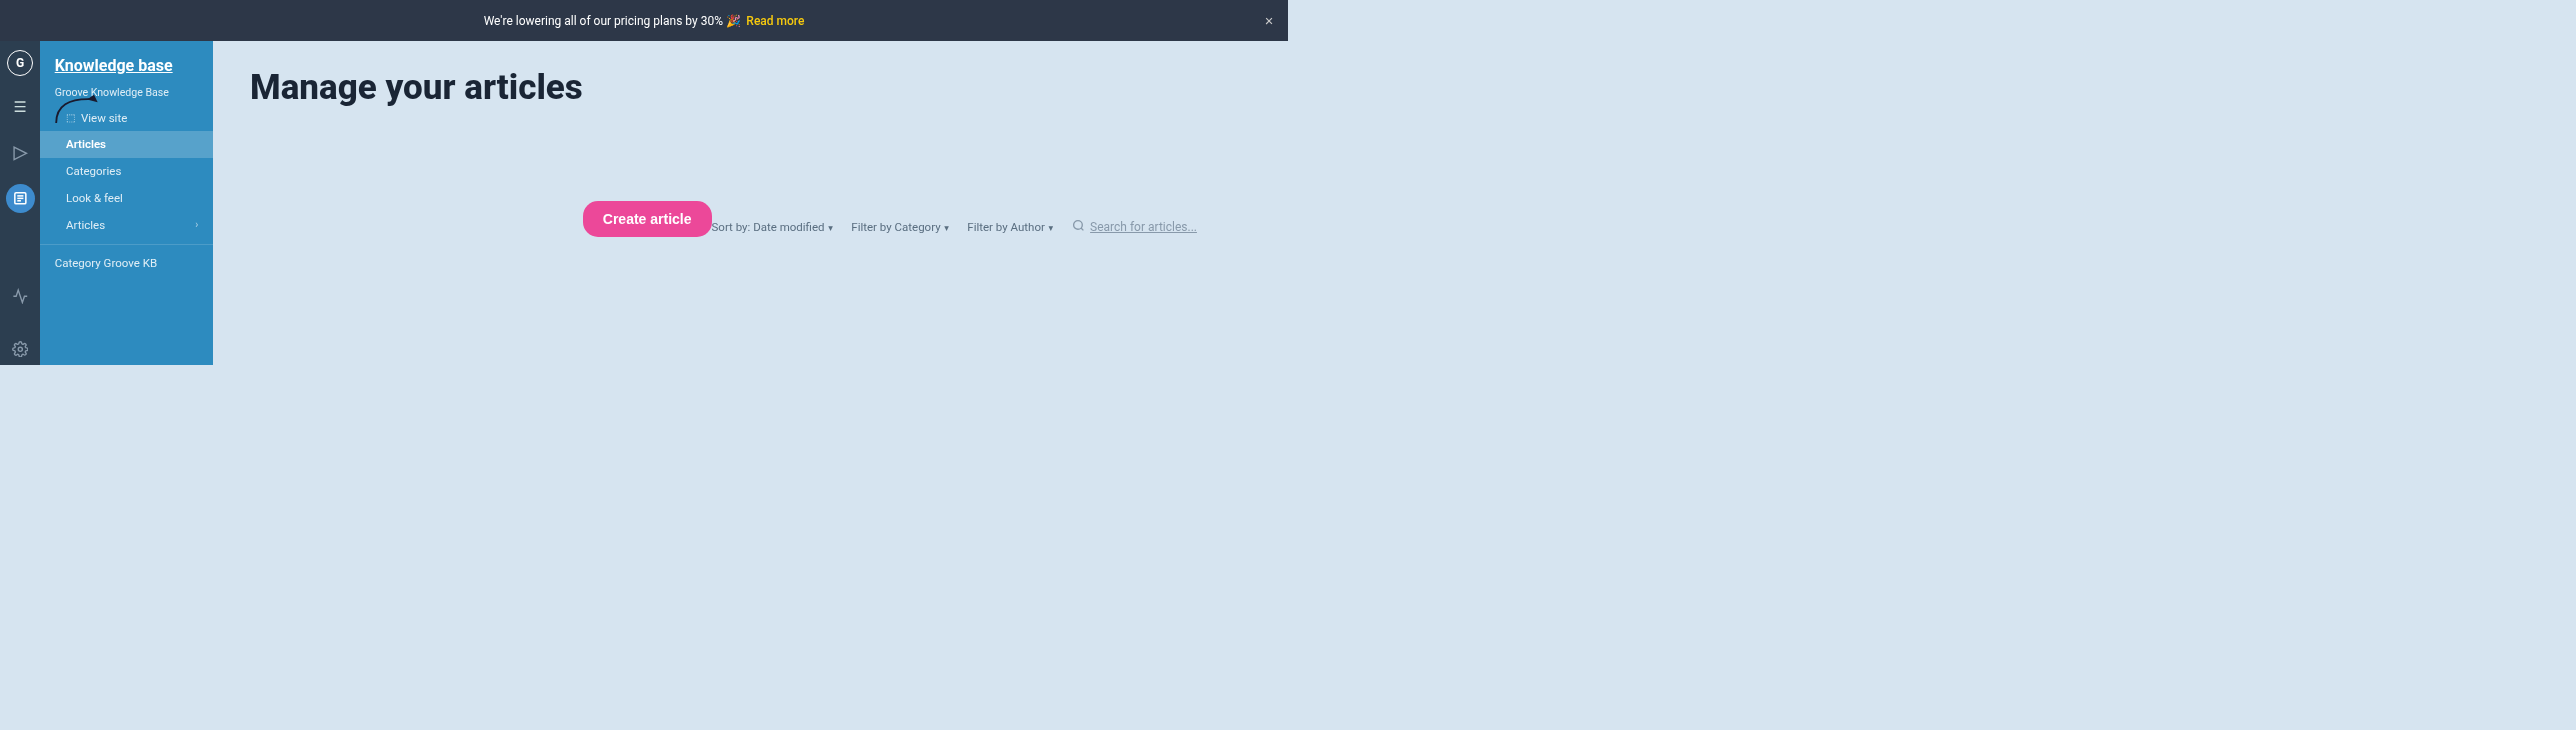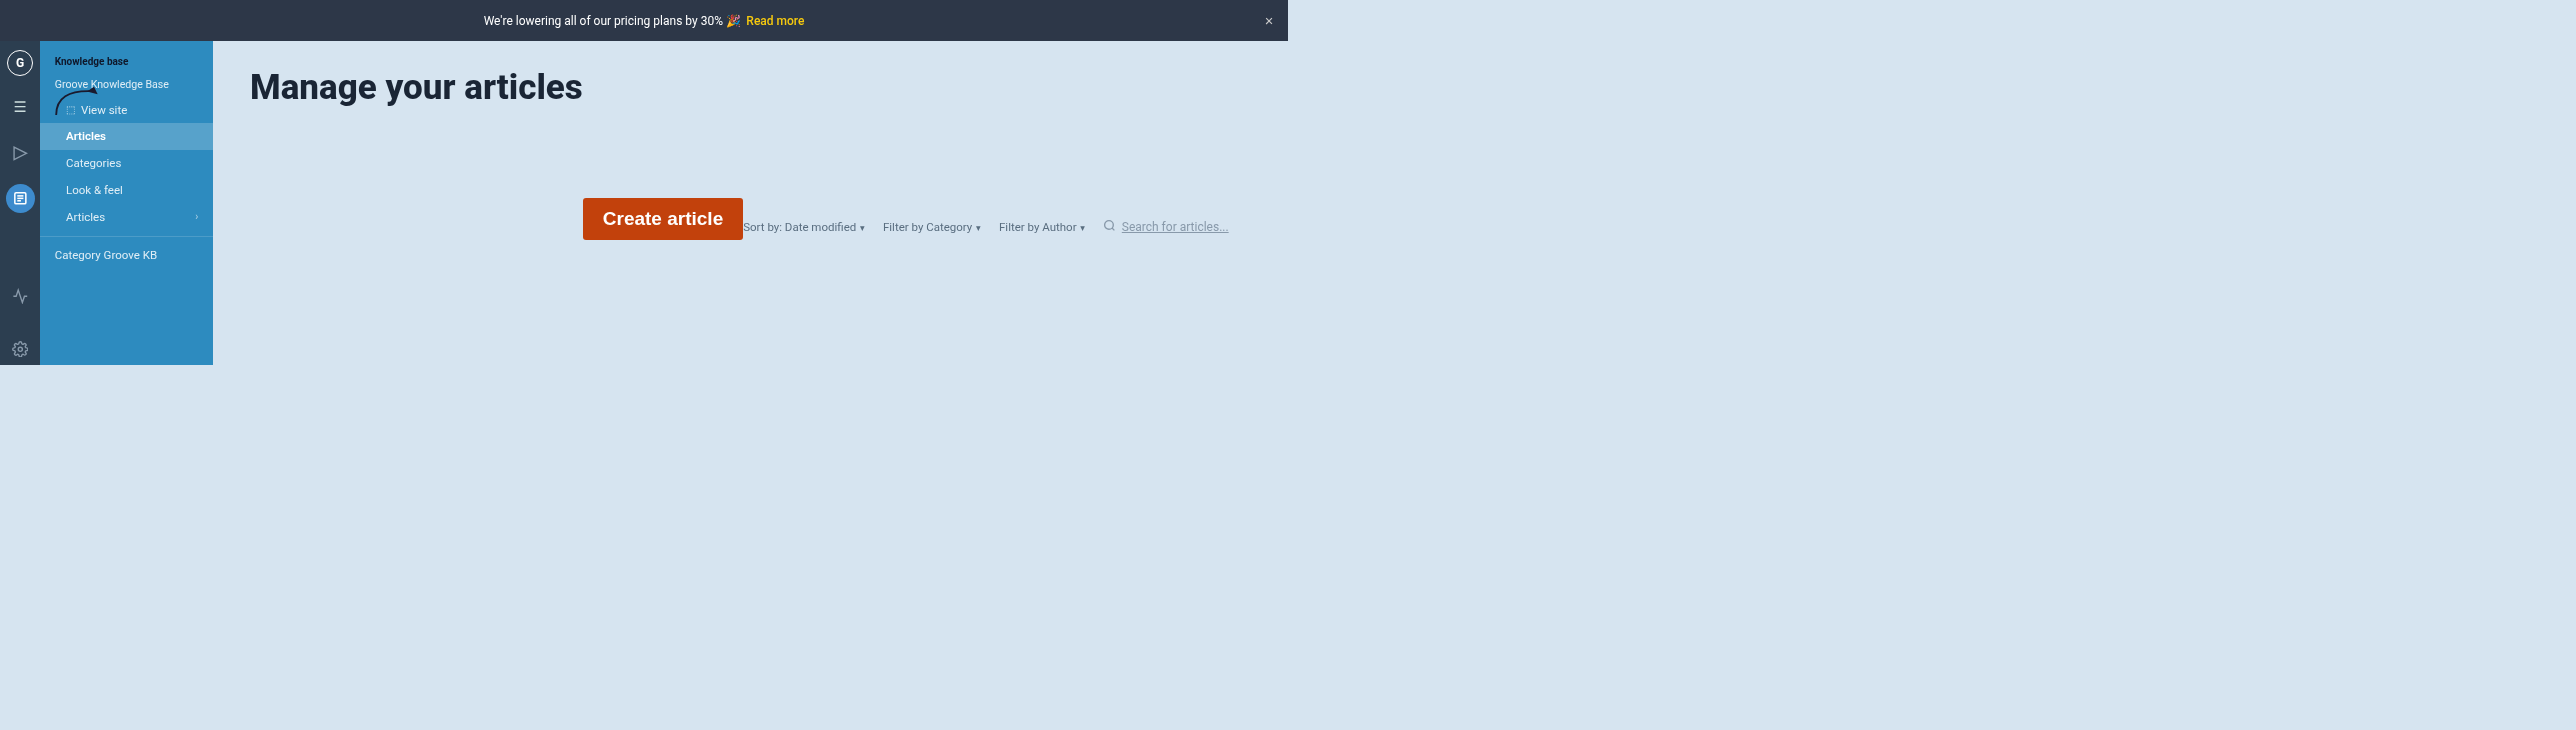--- a/index.html
+++ b/index.html
@@ -93,24 +93,25 @@
     
     .sidebar {
       width: 173px;
       background: #2d8bbf;
       flex-shrink: 0;
       padding: 11px 0;
       display: flex;
       flex-direction: column;
     }
     .sidebar-section-title {
-      color: #0f172a;
+      color: #ffffff;
       font-weight: 700;
-      font-size: 10px;
+      font-size: 16px;
       padding: 3.7px 14.7px 9.2px 14.7px;
+      text-decoration: underline;
     }
     .sidebar-kb-name {
       color: rgba(255,255,255,0.85);
       font-size: 10.6px;
       padding: 1.8px 14.7px 5.5px 14.7px;
     }
     .sidebar-item {
       display: flex;
       align-items: center;
       padding: 6.4px 14.7px;
@@ -188,26 +189,26 @@
       cursor: pointer;
       text-transform: uppercase;
       border-bottom: 2.8px solid transparent;
       margin-bottom: -1.8px;
     }
     .tab.active {
       color: #2d9bbf;
       border-bottom: 2.8px solid #2d9bbf;
     }
     .create-btn {
-      background: #c2410c;
+      background: #ec4899;
       color: #fff;
       border: none;
-      border-radius: 3px;
+      border-radius: 15px;
       padding: 10px 20px;
-      font-size: 19px;
+      font-size: 14px;
       font-weight: 600;
       cursor: pointer;
     }
     .filters-row {
       display: flex;
       align-items: center;
       margin-top: 16.6px;
       gap: 0;
     }
     .filter-item {

